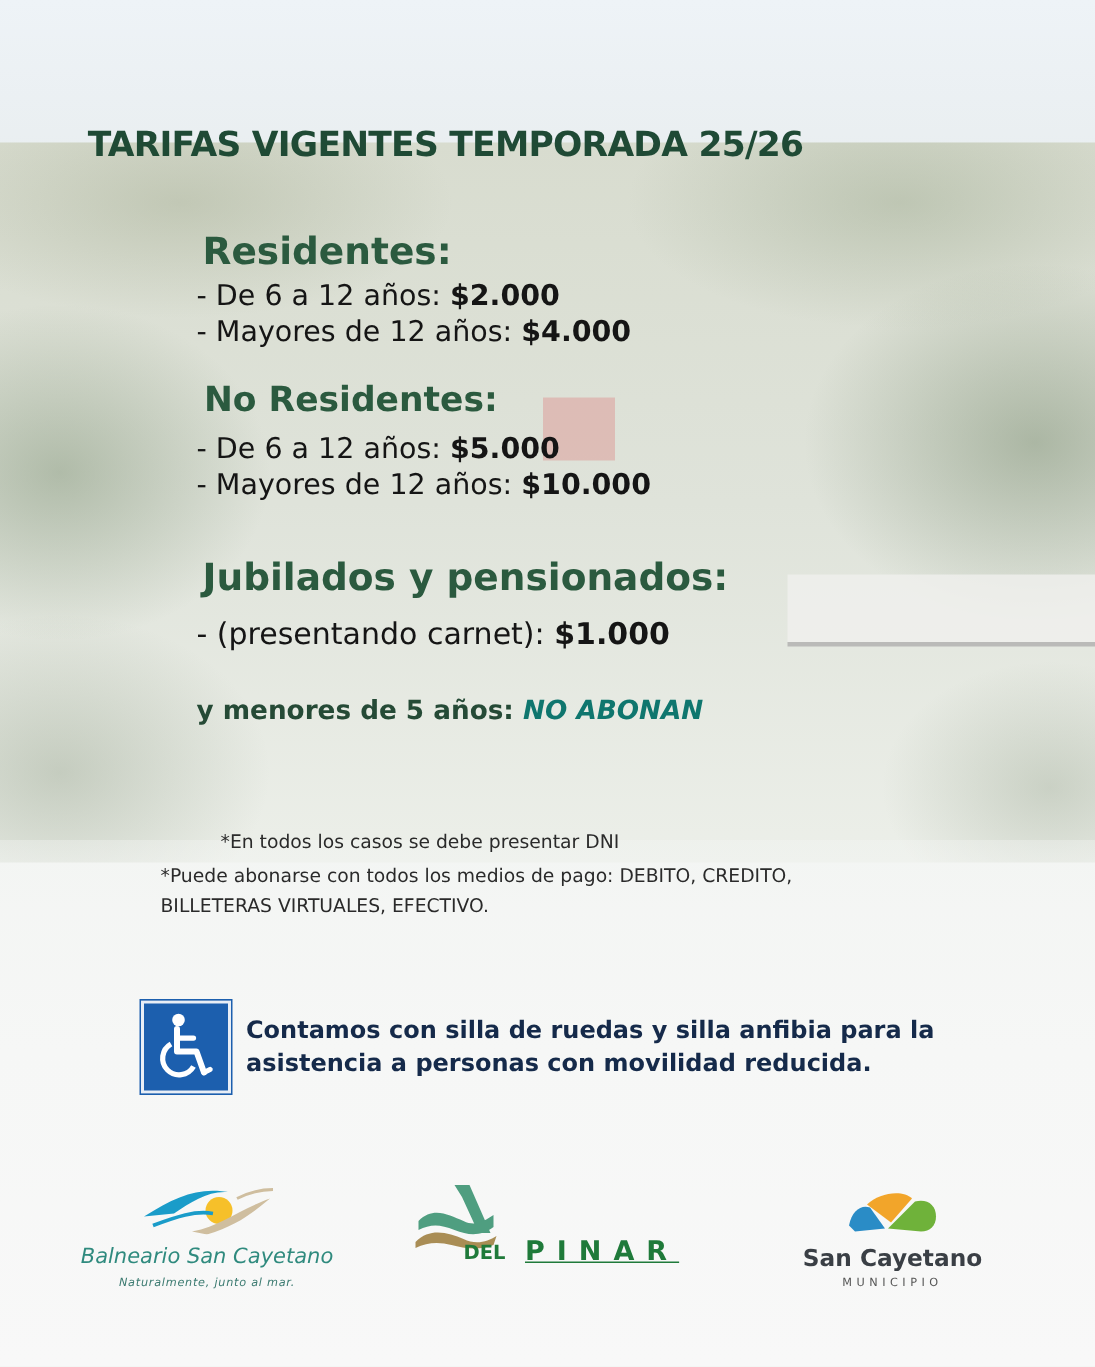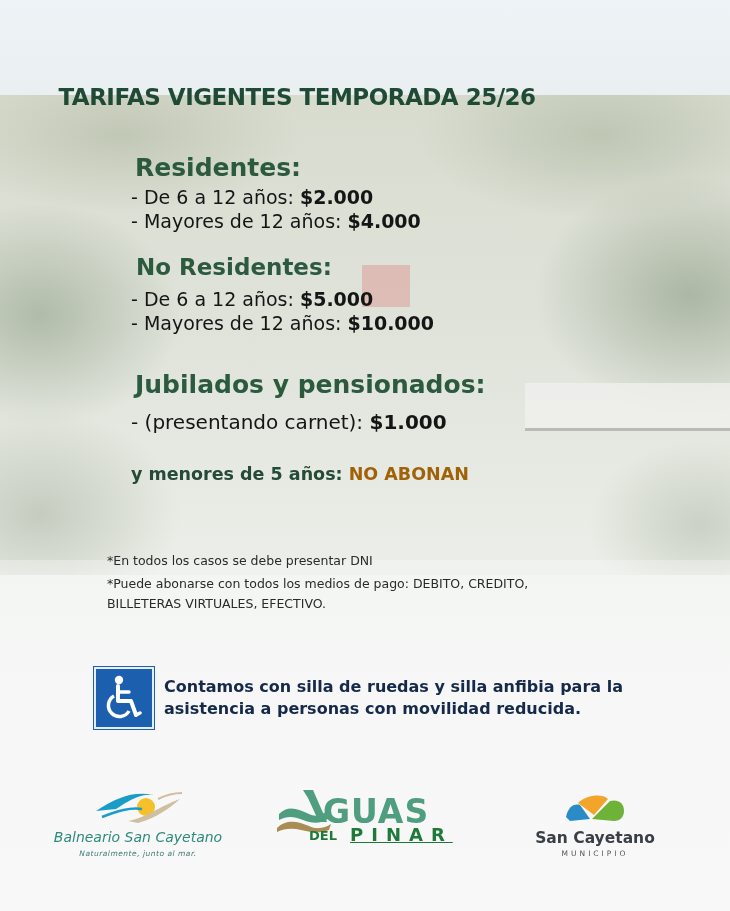--- a/index.html
+++ b/index.html
@@ -28,21 +28,21 @@
            font-family:"DejaVu Sans", sans-serif; font-weight:bold; font-size:23px;
            color:#1f4a35; letter-spacing:-0.5px; }
   .sec-h { position:absolute; font-family:"DejaVu Sans", sans-serif; font-weight:bold;
            color:#2b5a3f; }
   .line { position:absolute; font-family:"DejaVu Sans", sans-serif; font-size:19px; color:#151515; white-space:nowrap; }
   .line b { font-weight:bold; }
   .cud { position:absolute; left:131px; top:459px; font-family:"DejaVu Sans", sans-serif;
          font-weight:bold; color:#254a36; }
   .cud .l1 { font-size:15.5px; }
   .cud .l2 { font-size:17.5px; margin-top:5px; }
-  .cud .accent { color:#a16207; }
+  .cud .accent { color:#0f766e;font-style:italic; }
   .note { position:absolute; left:107px; font-family:"DejaVu Sans", sans-serif; font-size:12.5px; color:#2a2a2a; white-space:nowrap; }
   .access { position:absolute; left:94px; top:667px; display:flex; align-items:center; }
   .wc { width:60px; height:62px; background:#1c5fae; border:2px solid #e8eef6;
         outline:1px solid #1c5fae; box-sizing:border-box; display:flex; align-items:center; justify-content:center; }
   .access .txt { margin-left:10px; font-family:"DejaVu Sans", sans-serif; font-weight:bold;
                  font-size:16px; color:#152a4a; line-height:22px; }
   .logo { position:absolute; text-align:center; }
   .l-balneario { left:48px; top:787px; width:180px; }
   .l-balneario .name { font-family:"DejaVu Sans", sans-serif; font-style:italic; font-size:14px; color:#2f8a7e; margin-top:2px; }
   .l-balneario .tag { font-family:"DejaVu Sans", sans-serif; font-style:italic; font-size:7.5px; color:#3b7a70; margin-top:4px; letter-spacing:.5px; }
@@ -85,21 +85,21 @@
 
 <div class="sec-h" style="left:135px;top:370px;font-size:25px;">Jubilados y pensionados:</div>
 <div class="line" style="left:131px;top:410px;font-size:20px;">
   <span>-  (presentando carnet): </span><b>$1.000</b>
 </div>
 
 <div class="cud">
   <div class="l2"><span>y menores de 5 años: </span><span class="accent">NO ABONAN</span></div>
 </div>
 
-<div class="note" style="top:553px;">*En todos los casos se debe presentar DNI</div>
+<div class="note" style="top:553px;margin-left:40px;">*En todos los casos se debe presentar DNI</div>
 <div class="note" style="top:576px;">*Puede abonarse con todos los medios de pago: DEBITO, CREDITO,</div>
 <div class="note" style="top:596px;">BILLETERAS VIRTUALES, EFECTIVO.</div>
 
 <div class="access">
   <div class="wc">
     <svg width="44" height="50" viewBox="0 0 44 50">
       <circle cx="17" cy="7" r="4.2" fill="#fff"></circle>
       <path d="M16 13 L16 28 L29 28 L34 42" stroke="#fff" stroke-width="4" fill="none" stroke-linejoin="round" stroke-linecap="round"></path>
       <path d="M16 19 L27 19" stroke="#fff" stroke-width="3.5" stroke-linecap="round"></path>
       <path d="M12 23 A11 11 0 1 0 27 38" stroke="#fff" stroke-width="3.5" fill="none"></path>
@@ -123,21 +123,20 @@
   <div class="name">Balneario San Cayetano</div>
   <div class="tag">Naturalmente, junto al mar.</div>
 </div>
 
 <div class="logo l-aguas" style="height:70px;">
   <svg width="70" height="50" viewBox="0 0 70 50" style="position:absolute;left:0;top:4px;">
     <path d="M28 2 L38 2 L52 34 L44 34 L33 10 Z" fill="#4f9e80"></path>
     <path d="M4 26 C14 16 24 22 34 26 C42 30 48 26 54 22 L54 30 C46 36 38 36 28 32 C18 28 12 28 4 32 Z" fill="#4f9e80"></path>
     <path d="M2 40 C12 30 24 34 34 38 C42 42 50 40 56 36 L54 42 C44 46 34 44 26 42 C18 40 10 40 2 44 Z" fill="#a98d55"></path>
   </svg>
-  <div class="aguas">GUAS</div>
   <div class="del">DEL</div>
   <div class="pinar">PINAR</div>
 </div>
 
 <div class="logo l-sc">
   <svg width="66" height="30" viewBox="0 0 66 30">
     <path d="M4 24 C6 14 12 10 18 12 L28 26 L8 28 Z" fill="#2a8cc6"></path>
     <path d="M16 10 C24 2 40 0 46 6 L32 22 Z" fill="#f2a52a"></path>
     <path d="M30 26 L48 8 C56 6 62 10 62 18 C62 24 58 28 52 28 Z" fill="#6fb23a"></path>
   </svg>

